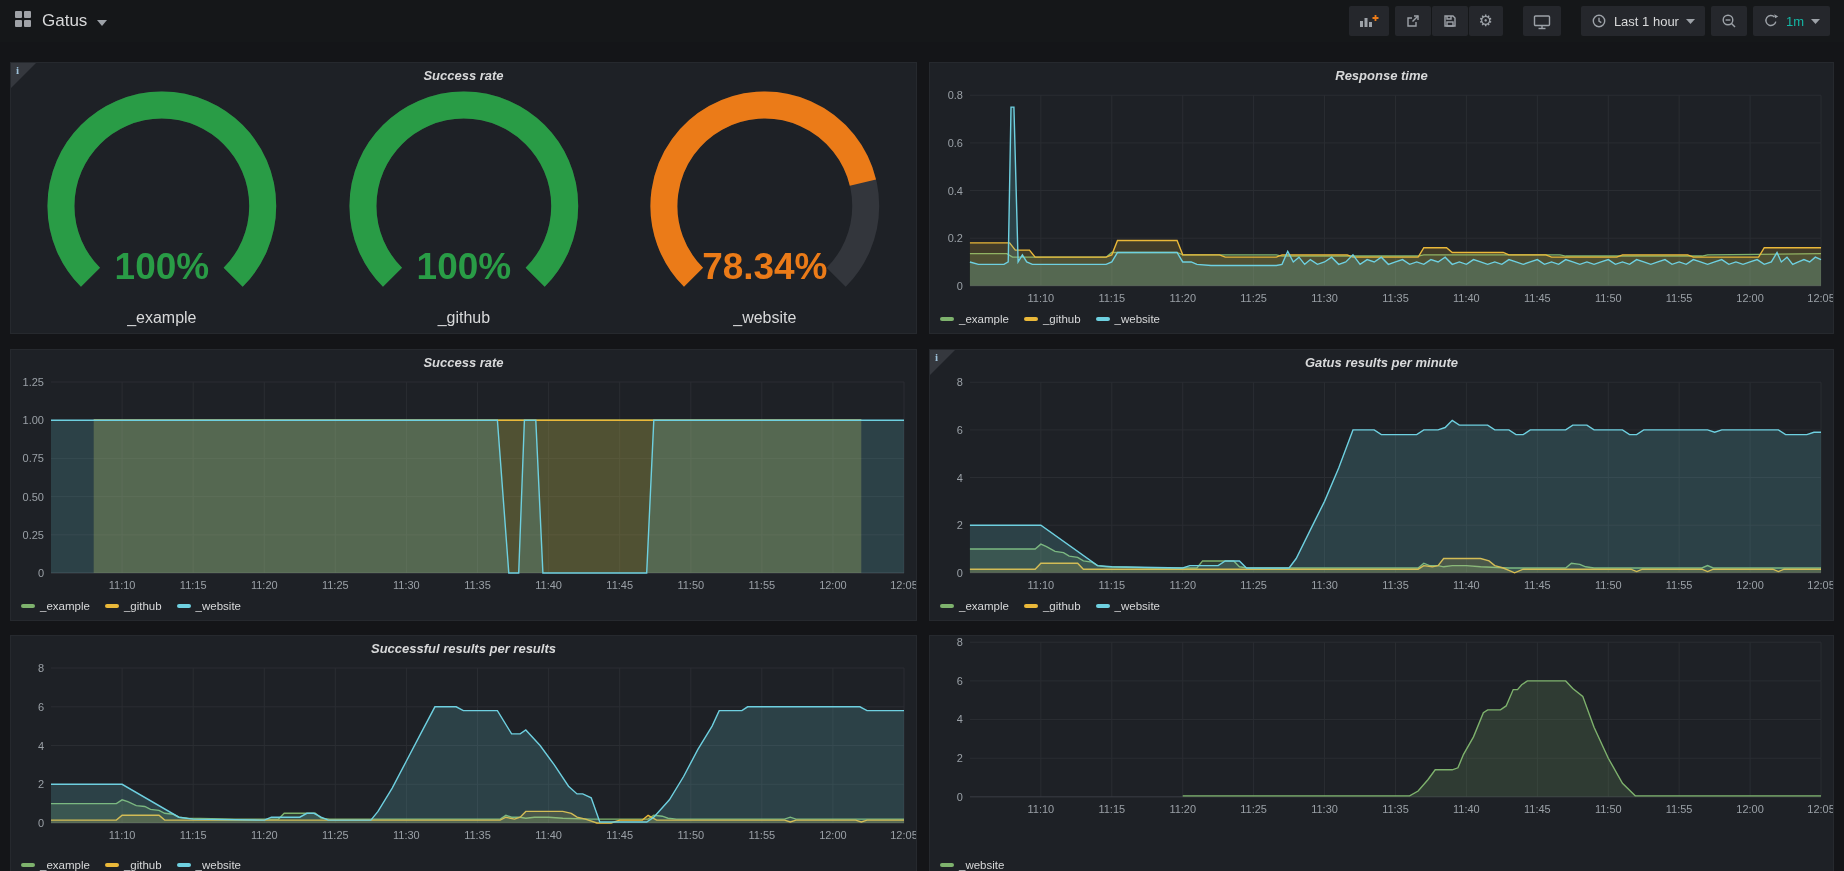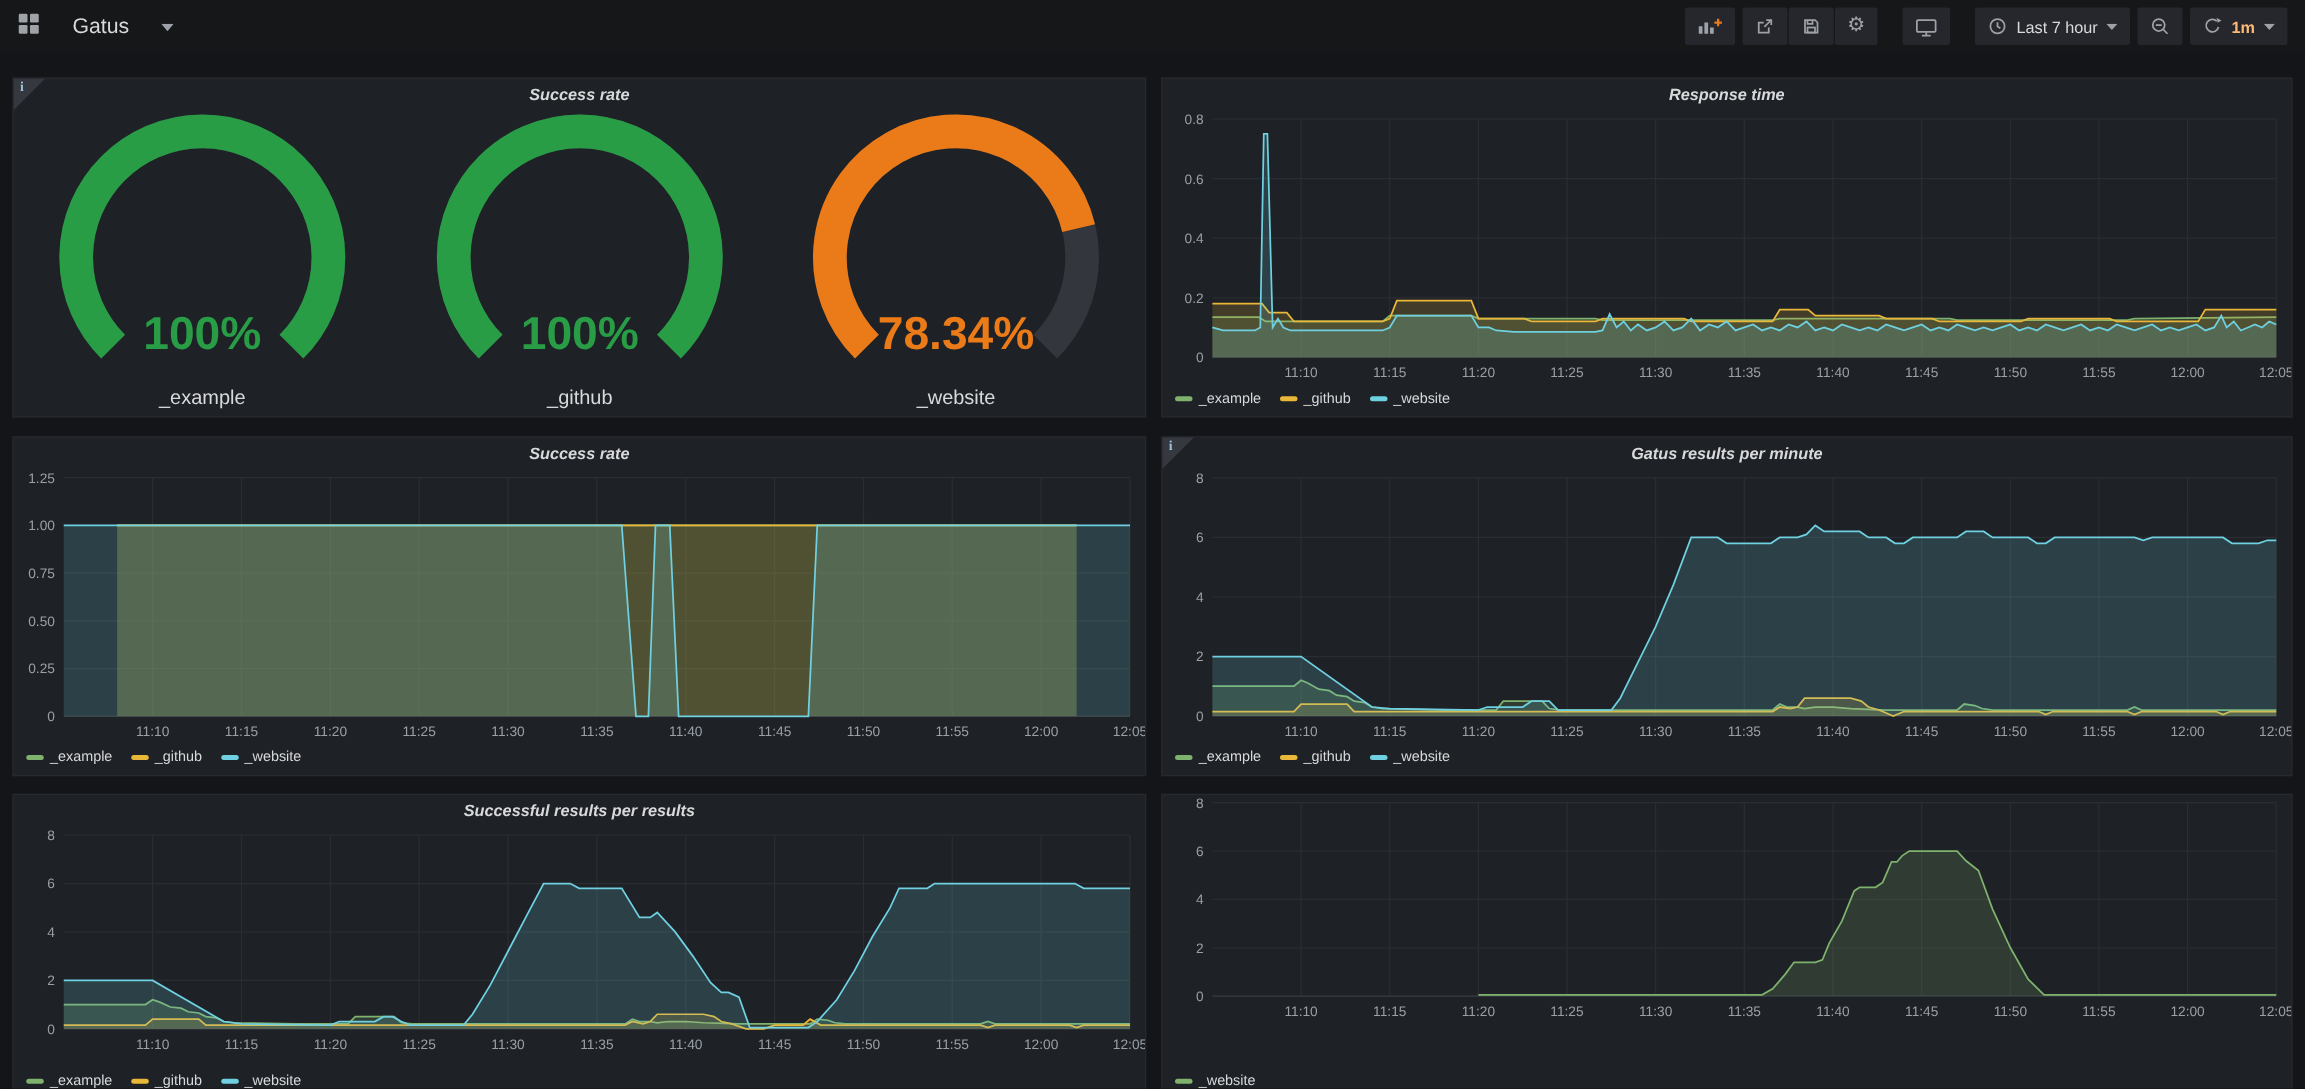--- a/index.html
+++ b/index.html
@@ -2,29 +2,29 @@
 <html><head>
 <meta charset="utf-8">
 <style>
   html,body{margin:0;padding:0;background:#0f1113;}
   *{box-sizing:border-box;}
   .screen{position:relative;width:1844px;height:871px;overflow:hidden;
     background:#141518;font-family:"Liberation Sans",sans-serif;color:#d8d9da;}
   
   .hdr{position:absolute;top:0;left:0;width:100%;height:42px;display:flex;
     align-items:center;justify-content:space-between;padding:0 14px;background:#151719;}
-  .hdr-left{display:flex;align-items:center;gap:26px;}
+  .hdr-left{display:flex;align-items:center;gap:10px;}
   .dash-title{font-size:17px;color:#d8d9da;}
   .hdr-right{display:flex;align-items:center;gap:6px;}
   .btn-group{display:flex;gap:1px;}
   .hbtn{height:30px;display:flex;align-items:center;gap:7px;padding:0 10px;
     background:#25272c;border-radius:2px;cursor:pointer;font-size:13px;color:#d8d9da;}
   .hbtn svg{display:block;}
   .icon-stroke{stroke:#9da2a8;stroke-width:1.4;fill:none;}
-  .accent{color:#fdba74;font-weight:700;}
+  .accent{color:#14b8a6;font-weight:400;}
   .gear-glyph{font-size:16px;color:#9da2a8;line-height:1;}
   .spacer8{width:8px;}
   
   .panel{position:absolute;background:#1e2126;border:1px solid #26292e;
     display:flex;flex-direction:column;}
   .p-title{height:26px;line-height:26px;text-align:center;font-size:13px;
     font-weight:600;color:#d8d9da;flex:0 0 auto;cursor:pointer;font-style:italic;}
   .info-corner{position:absolute;top:0;left:0;width:0;height:0;z-index:3;
     border-top:25px solid #35383e;border-right:25px solid transparent;}
   .info-corner span{position:absolute;top:-24px;left:5px;font-family:"Liberation Serif",serif;
@@ -99,21 +99,21 @@
             <path d="M9 12.5v2.5"></path>
             <path d="M5.5 15.5h7"></path>
         </svg>
       </div>
       <span class="spacer8"></span>
       <div class="hbtn">
         <svg width="16" height="16" viewBox="0 0 16 16" class="icon-stroke">
           <circle cx="8" cy="8" r="5.7"></circle>
             <path d="M8 4.8v3.4l2.3 1.4"></path>
         </svg>
-        <span>Last 7 hour</span>
+        <span>Last 1 hour</span>
         <svg width="9" height="5" viewBox="0 0 9 5">
             <polygon points="0,0 9,0 4.5,5" fill="#9da2a8"></polygon>
           </svg>
       </div>
       <div class="hbtn">
         <svg width="16" height="16" viewBox="0 0 16 16" class="icon-stroke">
           <circle cx="7" cy="7" r="4.8"></circle>
             <path d="M10.5 10.5L14 14"></path>
             <path d="M4.6 7h4.8"></path>
         </svg>

